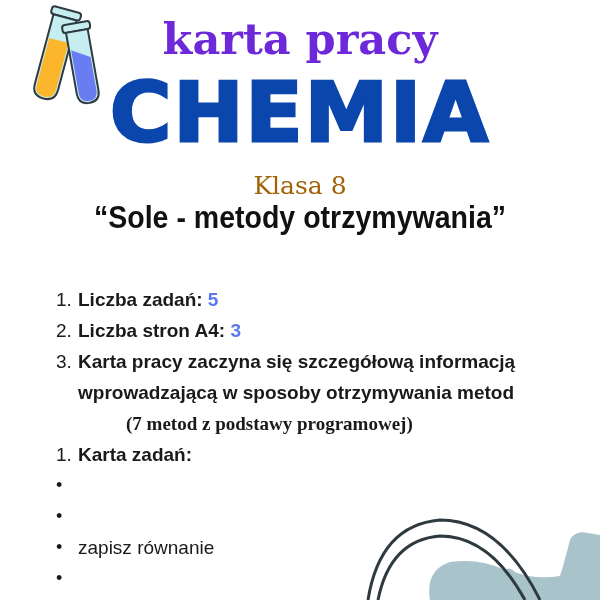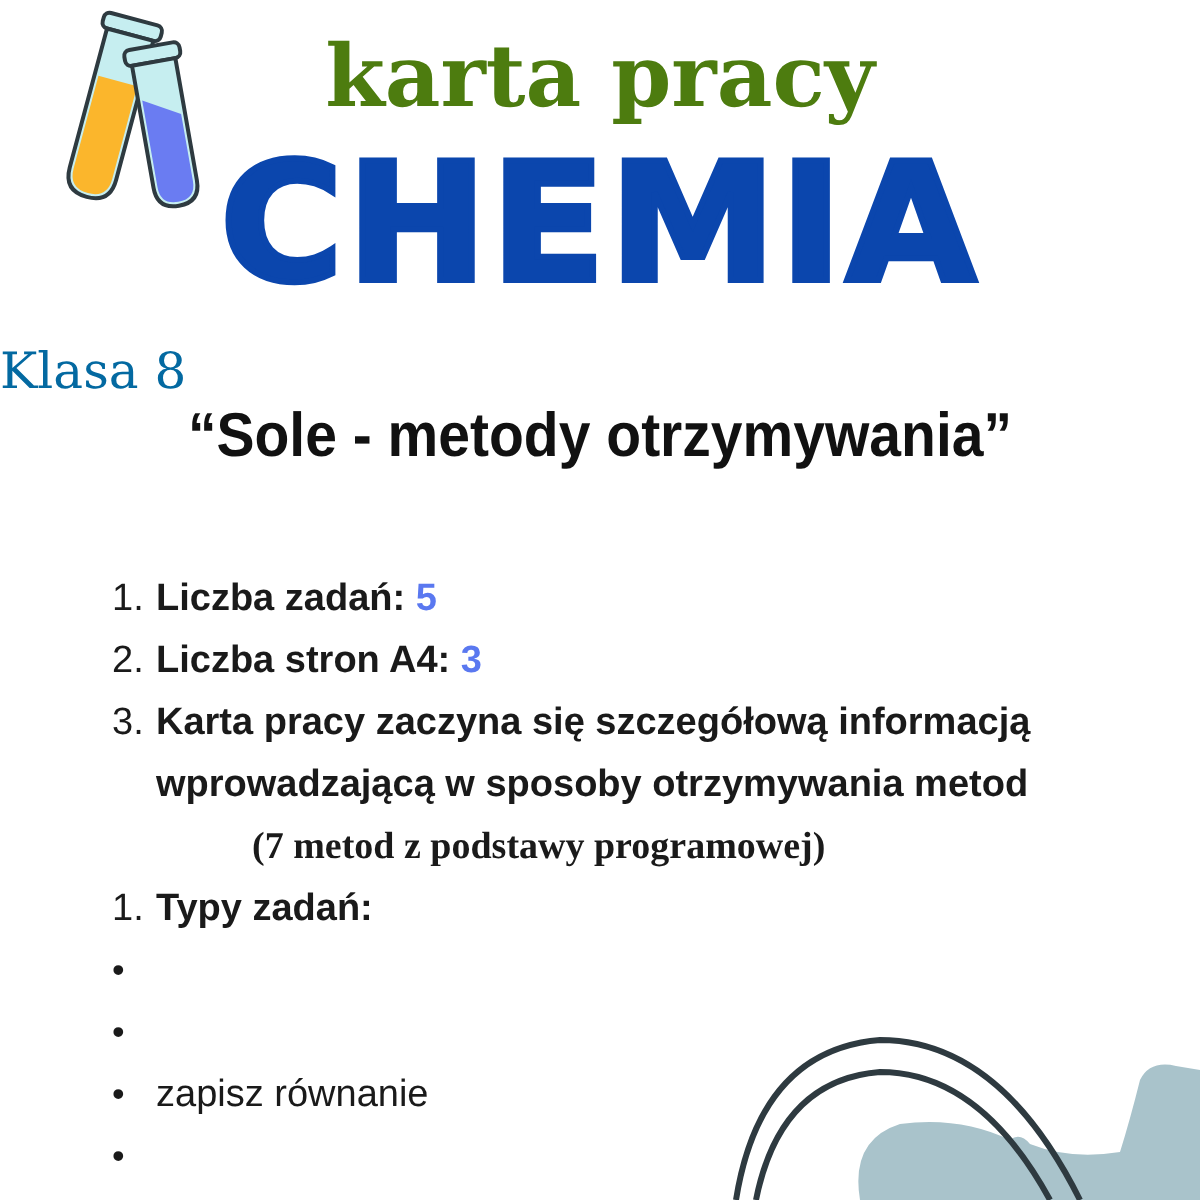--- a/index.html
+++ b/index.html
@@ -1,20 +1,20 @@
 <!DOCTYPE html>
 <html><head>
 <meta charset="utf-8">
 <style>
   html, body { margin: 0; padding: 0; }
   body { width: 600px; height: 600px; background: #ffffff; position: relative; overflow: hidden; font-family: "Liberation Sans", "DejaVu Sans", sans-serif; }
   .tubes { position: absolute; left: 10px; top: 0; width: 110px; height: 110px; }
-  .subtitle { position: absolute; left: 0; right: 0; top: 14px; text-align: center; font-family: "DejaVu Serif", "Liberation Serif", serif; font-weight: bold; font-size: 43px; color: #4d7c0f; letter-spacing: 0px; }
+  .subtitle { position: absolute; left: 0; right: 0; top: 14px; text-align: center; font-family: "DejaVu Serif", "Liberation Serif", serif; font-weight: bold; font-size: 43px; color: #6d28d9; letter-spacing: 0px; }
   .main-title { position: absolute; left: 0; right: 0; top: 72px; text-align: center; font-family: "DejaVu Sans", "Liberation Sans", sans-serif; font-weight: 900; font-size: 82px; color: #0b46ad; letter-spacing: 2px; transform: scaleX(1.02); -webkit-text-stroke: 3px #0b46ad; line-height: 1; }
-  .klasa { position: absolute; left: 0; right: 0; top: 171px; font-family: "DejaVu Serif", "Liberation Serif", serif; font-size: 25px; color: #0369a1; }
+  .klasa { position: absolute; left: 0; right: 0; top: 171px; text-align: center; font-family: "DejaVu Serif", "Liberation Serif", serif; font-size: 25px; color: #a16207; }
   .topic { position: absolute; left: 0; right: 0; top: 200px; text-align: center; font-family: "Liberation Sans", sans-serif; font-weight: bold; font-size: 31px; color: #111111; transform: scaleX(0.92); }
   .list { position: absolute; left: 56px; top: 284px; width: 520px; font-family: "Liberation Sans", sans-serif; font-size: 19px; color: #1a1a1a; }
   .row { height: 31px; display: flex; align-items: center; white-space: nowrap; }
   .num { width: 22px; font-weight: normal; }
   .b { font-weight: bold; }
   .accent { color: #5a78f0; font-weight: bold; }
   .indent { padding-left: 22px; }
   .indent2 { padding-left: 70px; font-family: Liberation Serif, serif; }
   .bullet { width: 22px; font-size: 18px; }
   .deco { position: absolute; right: 0; bottom: 0; width: 240px; height: 100px; }
@@ -52,21 +52,21 @@
     <span class="b">Liczba stron A4:</span>&nbsp;<span class="accent">3</span>
   </div>
   <div class="row">
     <span class="num">3.</span>
     <span class="b">Karta pracy zaczyna się szczegółową informacją</span>
   </div>
   <div class="row indent b">wprowadzającą w sposoby otrzymywania metod</div>
   <div class="row indent2 b">(7 metod z podstawy programowej)</div>
   <div class="row">
     <span class="num">1.</span>
-    <span class="b">Typy zadań:</span>
+    <span class="b">Karta zadań:</span>
   </div>
   <div class="row">
     <span class="bullet">•</span>
   </div>
   <div class="row">
     <span class="bullet">•</span>
   </div>
   <div class="row">
     <span class="bullet">•</span>
     <span>zapisz równanie</span>

